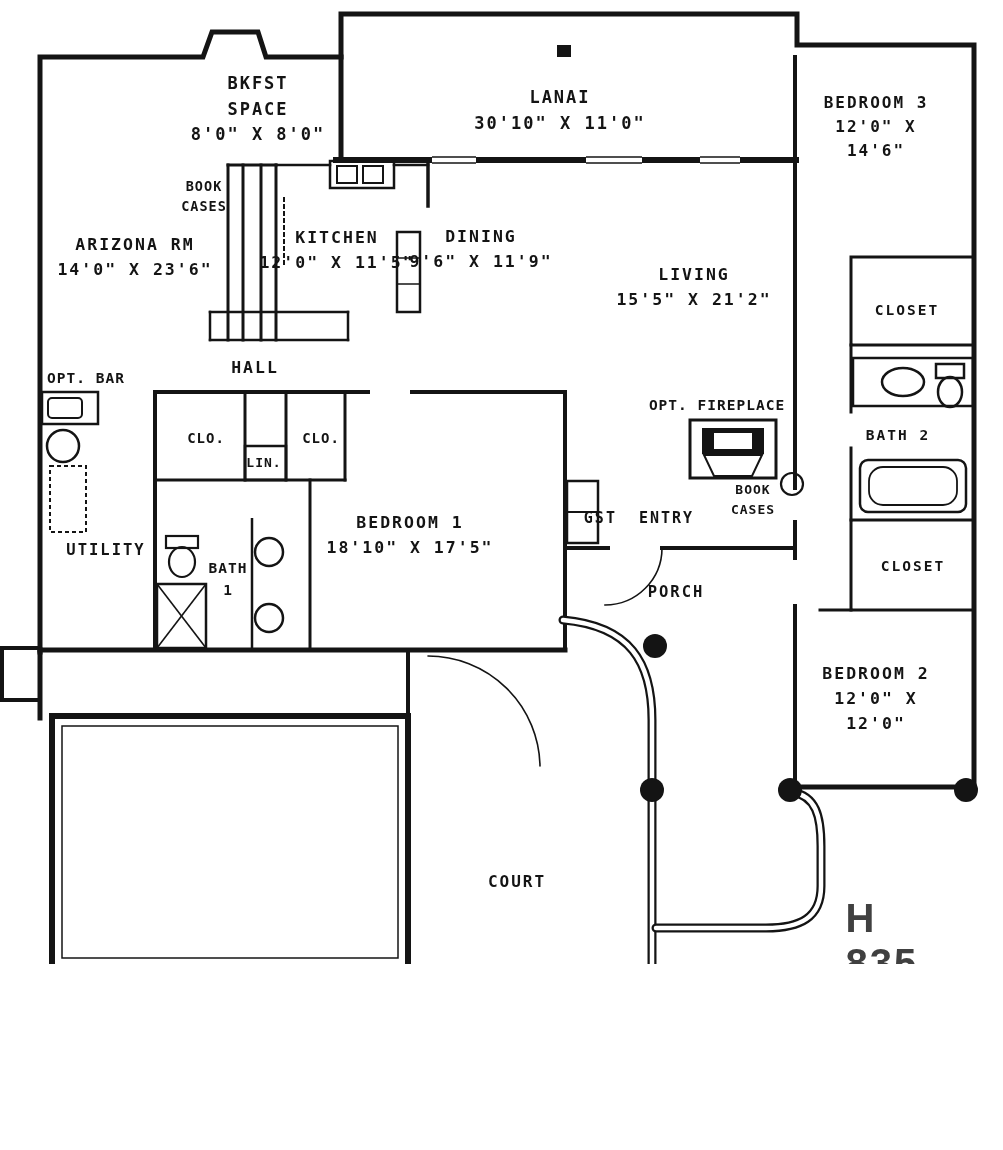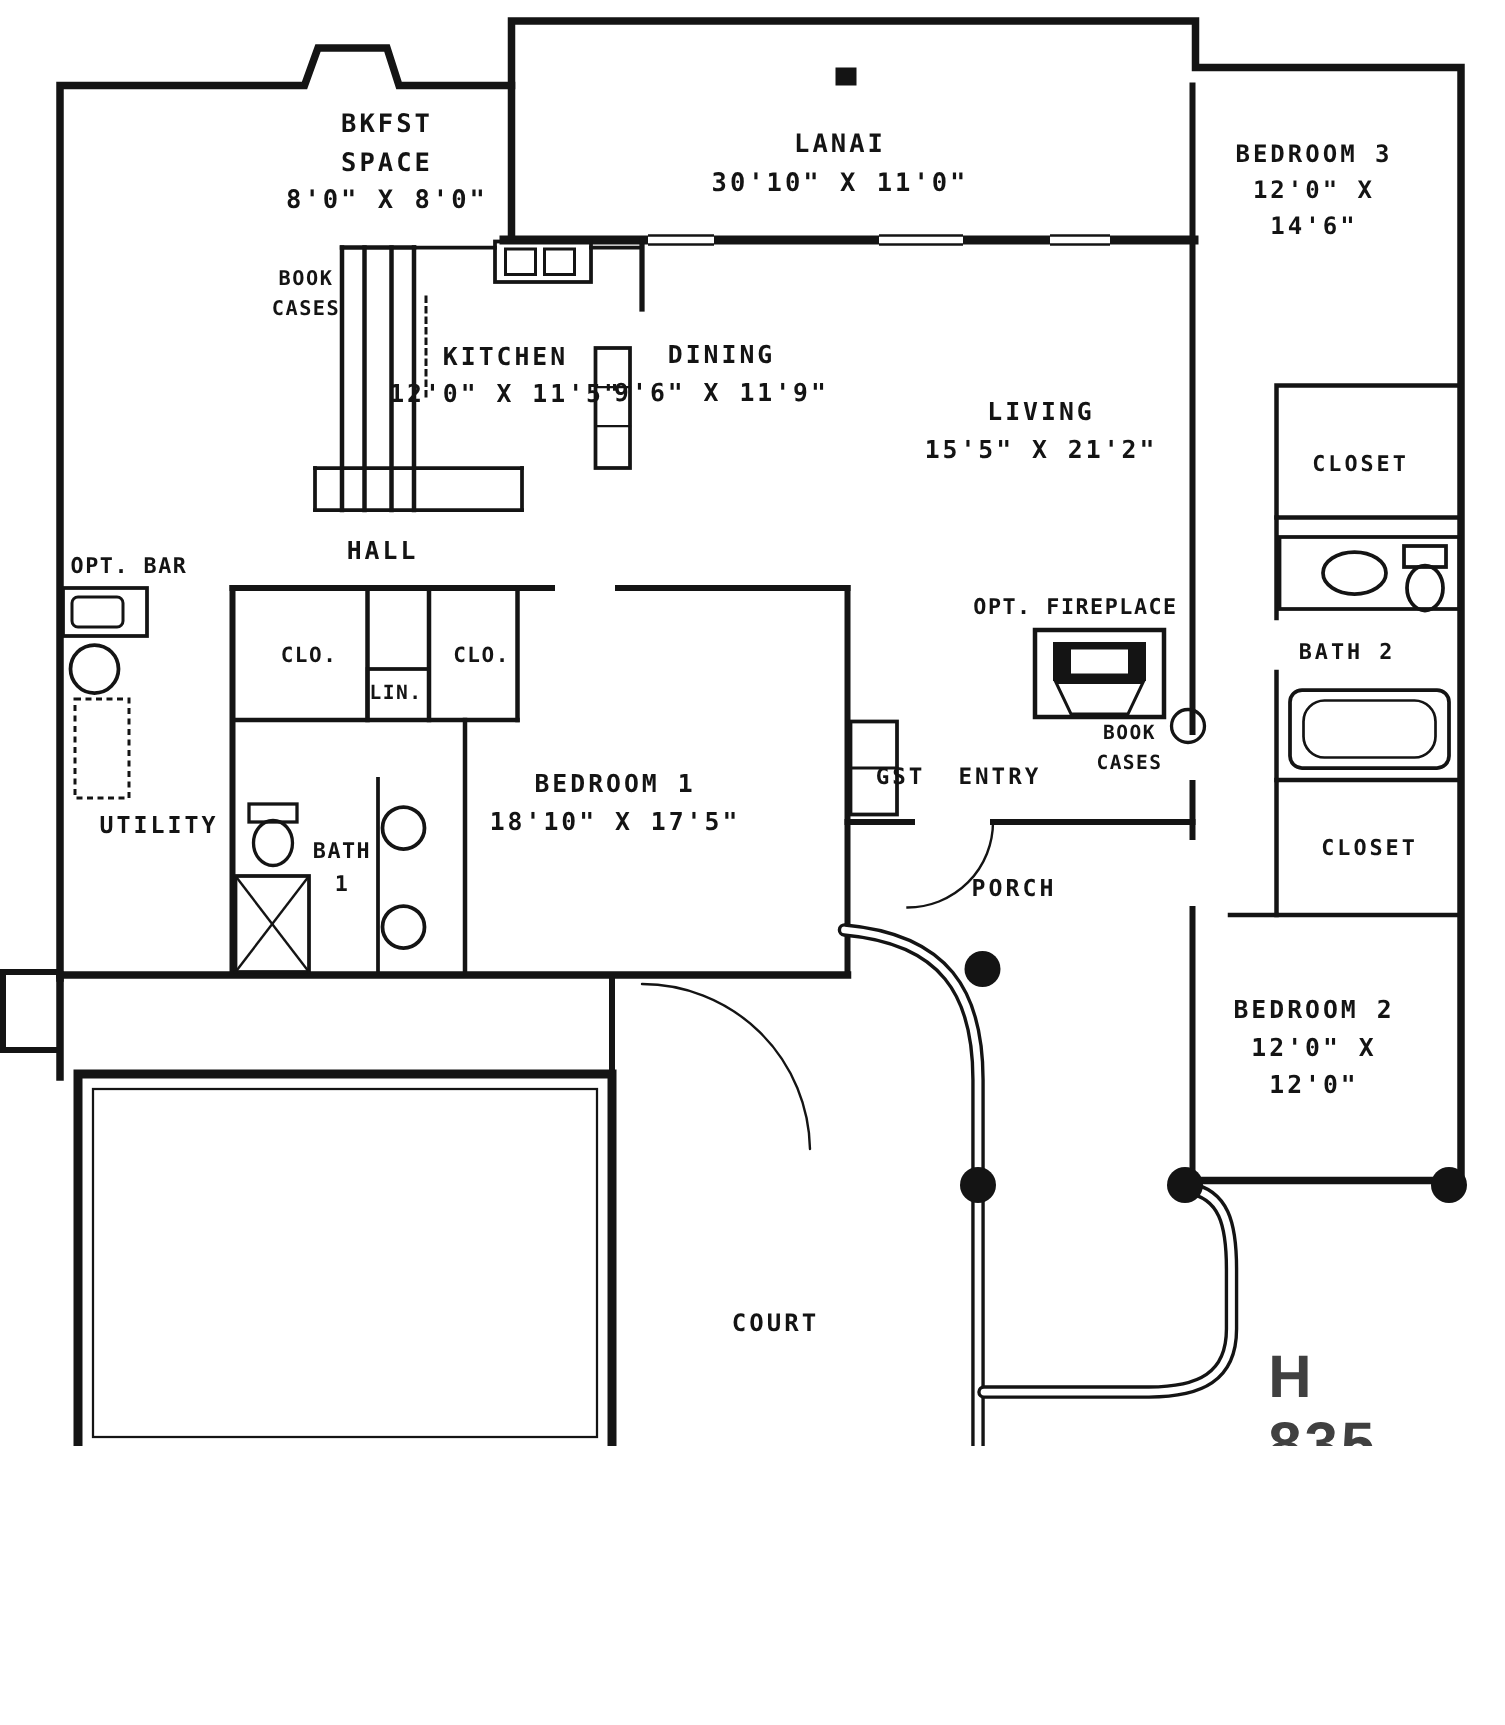--- a/index.html
+++ b/index.html
@@ -184,20 +184,22 @@
 
   <div class="lbl" style="left:258px; top:109px; font-size:17px;">BKFST
 SPACE
 8'0" X 8'0"</div>
   <div class="lbl" style="left:560px; top:110px; font-size:17px;">LANAI
 30'10" X 11'0"</div>
   <div class="lbl" style="left:876px; top:127px; font-size:16px;">BEDROOM 3
 12'0" X 14'6"</div>
   <div class="lbl" style="left:204px; top:196px; font-size:13.5px; letter-spacing:1px;">BOOK
 CASES</div>
+  <div class="lbl" style="left:135px; top:258px; font-size:16.5px;">ARIZONA RM
+14'0" X 23'6"</div>
   <div class="lbl" style="left:337px; top:251px; font-size:16.5px;">KITCHEN
 12'0" X 11'5"</div>
   <div class="lbl" style="left:481px; top:238px; font-size:16.5px;margin-top:12px;">DINING
 9'6" X 11'9"</div>
   <div class="lbl" style="left:694px; top:288px; font-size:16.5px;">LIVING
 15'5" X 21'2"</div>
   <div class="lbl" style="left:907px; top:311px; font-size:14.5px;">CLOSET</div>
   <div class="lbl" style="left:255px; top:368px; font-size:16.5px;">HALL</div>
   <div class="lbl" style="left:86px; top:379px; font-size:14.5px; letter-spacing:1px;">OPT. BAR</div>
   <div class="lbl" style="left:206px; top:438px; font-size:14px; letter-spacing:1px;">CLO.</div>

